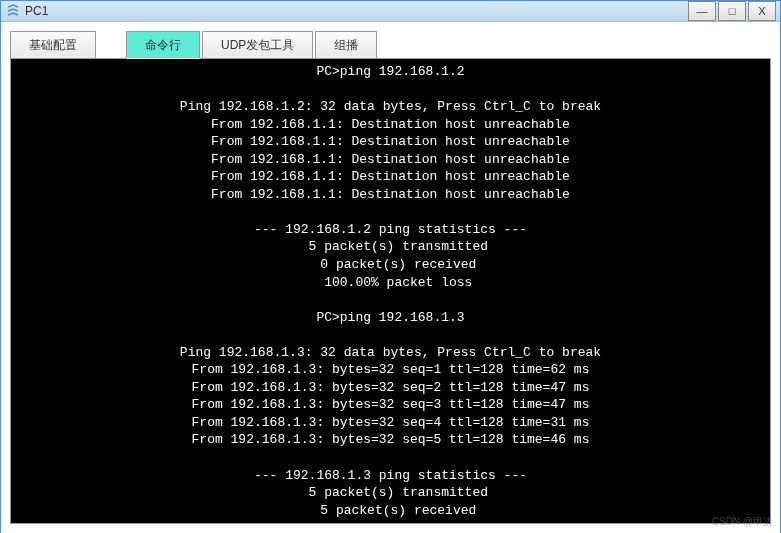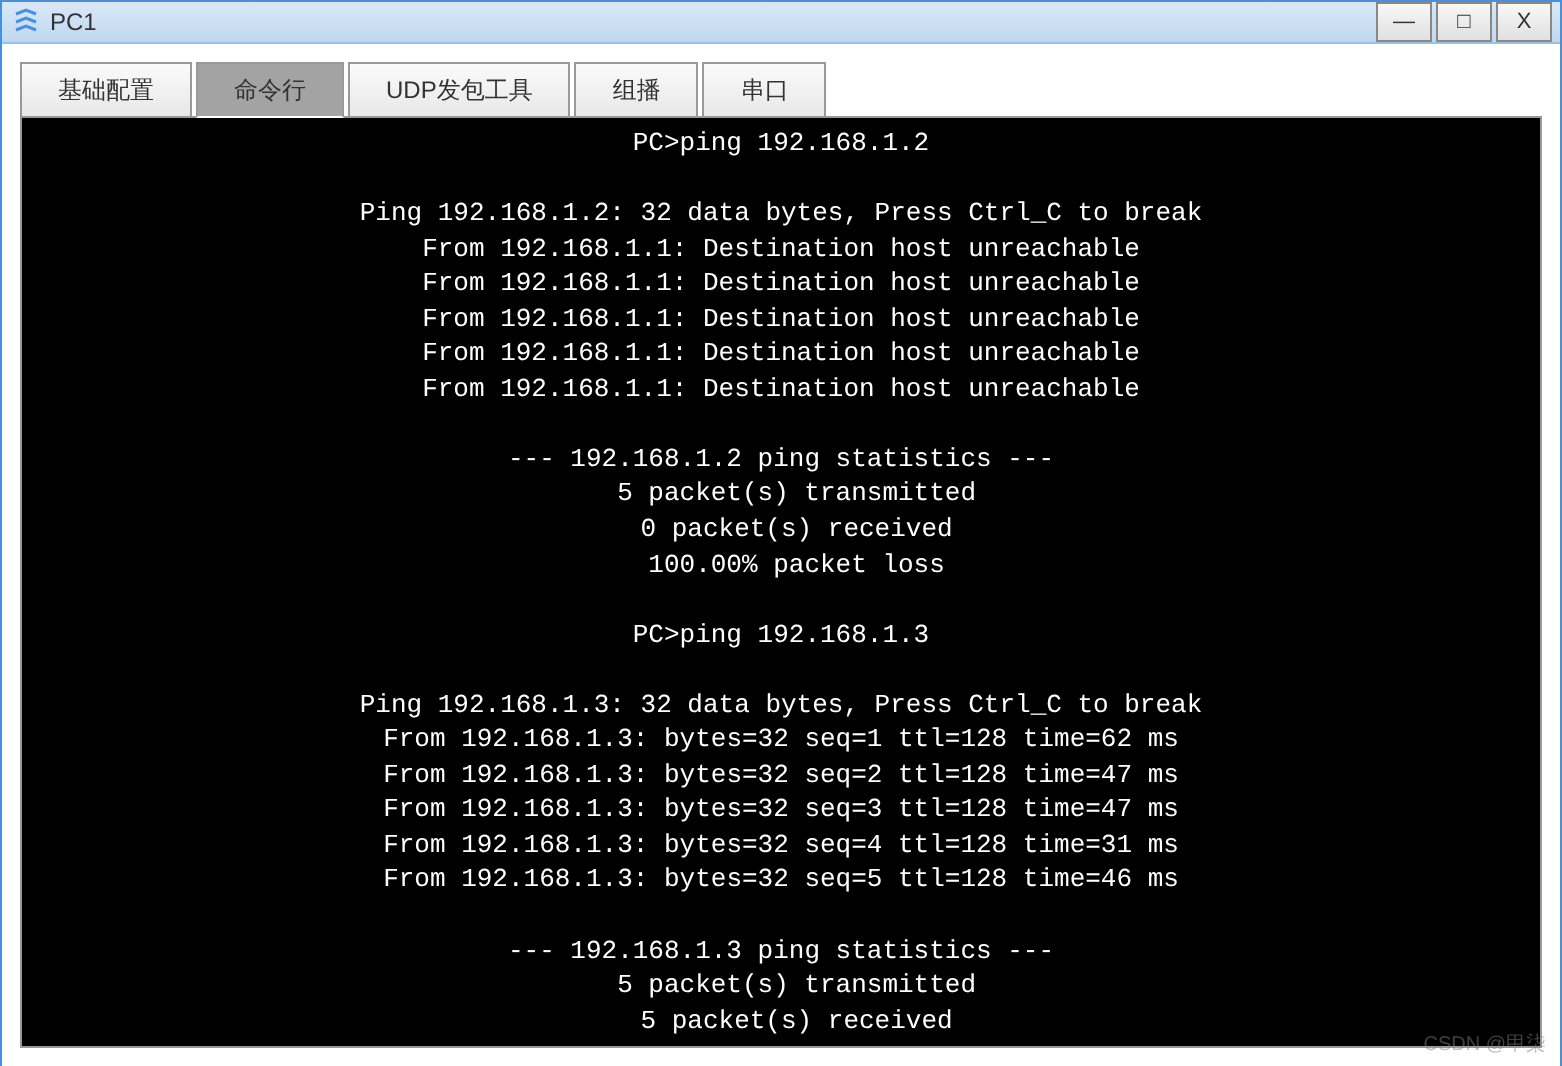--- a/index.html
+++ b/index.html
@@ -78,24 +78,25 @@
       background: linear-gradient(to bottom, #fafafa, #e8e8e8);
       padding: 4px 18px;
       font-size: 12px;
       color: #333;
       margin-right: 2px;
       cursor: pointer;
       display: flex;
       align-items: center;
     }
     .tab.active {
-      background: #a3a3a3;
+      background: #5eead4;
       border-bottom-color: #fff;
       position: relative;
       z-index: 2;
+      margin-left: 28px;
     }
     .terminal {
       flex: 1;
       background: #000;
       border: 1px solid #999;
       margin-top: -1px;
       padding: 4px 6px;
       font-family: "Courier New", monospace;
       font-size: 13px;
       line-height: 1.35;
@@ -132,18 +133,17 @@
       <div class="titlebar-btn">□</div>
       <div class="titlebar-btn">X</div>
     </div>
   </div>
   <div class="content-area">
     <div class="tabs">
       <div class="tab">基础配置</div>
       <div class="tab active">命令行</div>
       <div class="tab">UDP发包工具</div>
       <div class="tab">组播</div>
-      <div class="tab">串口</div>
     </div>
     <div class="terminal" id="terminal"><div class="terminal-line">PC&gt;ping 192.168.1.2</div><div class="terminal-line">&nbsp;</div><div class="terminal-line">Ping 192.168.1.2: 32 data bytes, Press Ctrl_C to break</div><div class="terminal-line">From 192.168.1.1: Destination host unreachable</div><div class="terminal-line">From 192.168.1.1: Destination host unreachable</div><div class="terminal-line">From 192.168.1.1: Destination host unreachable</div><div class="terminal-line">From 192.168.1.1: Destination host unreachable</div><div class="terminal-line">From 192.168.1.1: Destination host unreachable</div><div class="terminal-line">&nbsp;</div><div class="terminal-line">--- 192.168.1.2 ping statistics ---</div><div class="terminal-line">  5 packet(s) transmitted</div><div class="terminal-line">  0 packet(s) received</div><div class="terminal-line">  100.00% packet loss</div><div class="terminal-line">&nbsp;</div><div class="terminal-line">PC&gt;ping 192.168.1.3</div><div class="terminal-line">&nbsp;</div><div class="terminal-line">Ping 192.168.1.3: 32 data bytes, Press Ctrl_C to break</div><div class="terminal-line">From 192.168.1.3: bytes=32 seq=1 ttl=128 time=62 ms</div><div class="terminal-line">From 192.168.1.3: bytes=32 seq=2 ttl=128 time=47 ms</div><div class="terminal-line">From 192.168.1.3: bytes=32 seq=3 ttl=128 time=47 ms</div><div class="terminal-line">From 192.168.1.3: bytes=32 seq=4 ttl=128 time=31 ms</div><div class="terminal-line">From 192.168.1.3: bytes=32 seq=5 ttl=128 time=46 ms</div><div class="terminal-line">&nbsp;</div><div class="terminal-line">--- 192.168.1.3 ping statistics ---</div><div class="terminal-line">  5 packet(s) transmitted</div><div class="terminal-line">  5 packet(s) received</div></div>
   </div>
 </div>
 <div class="watermark">CSDN @甲柒</div>
 
 </body></html>

